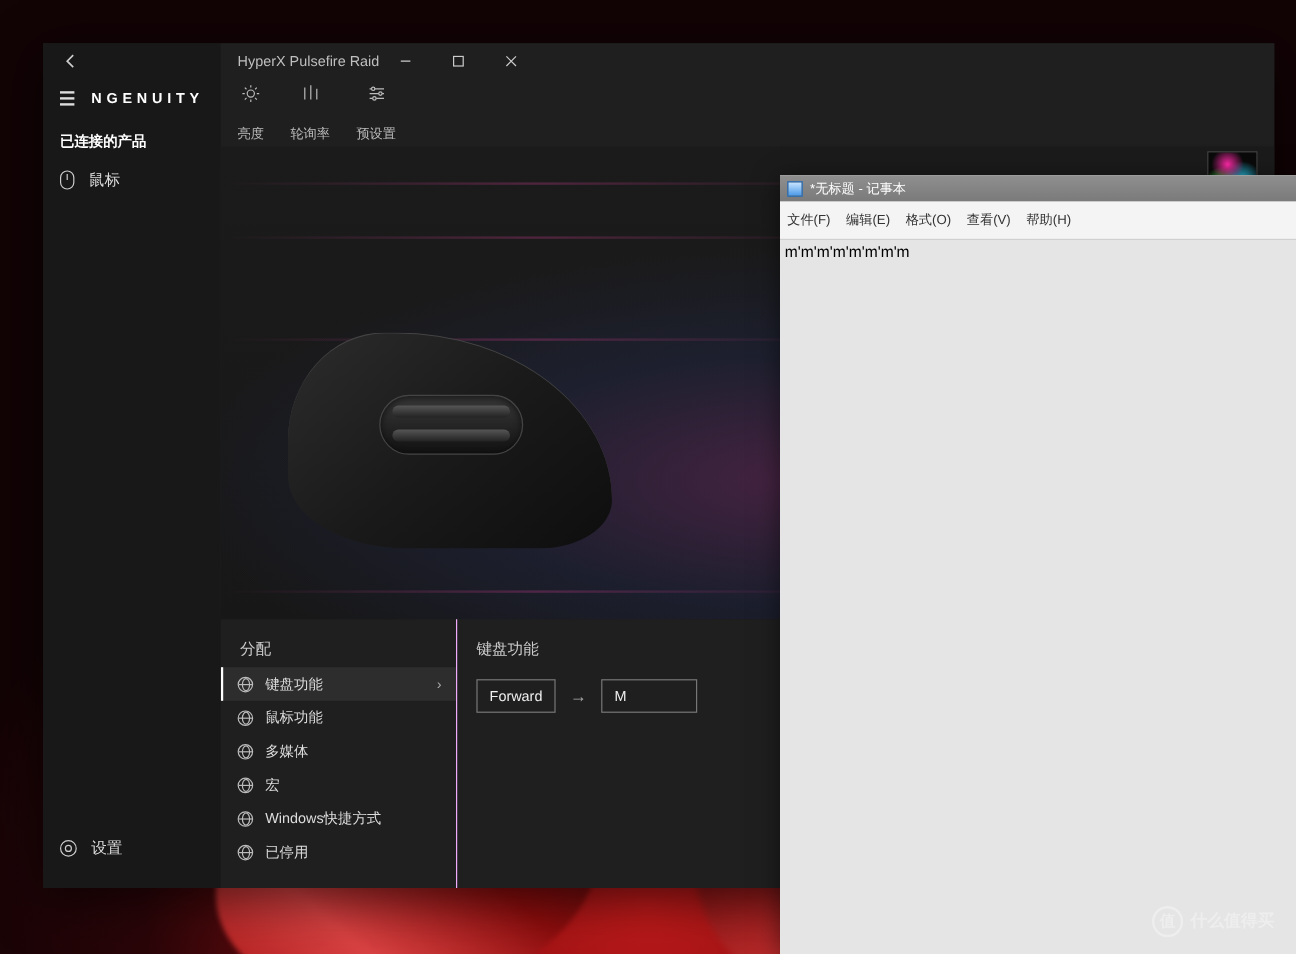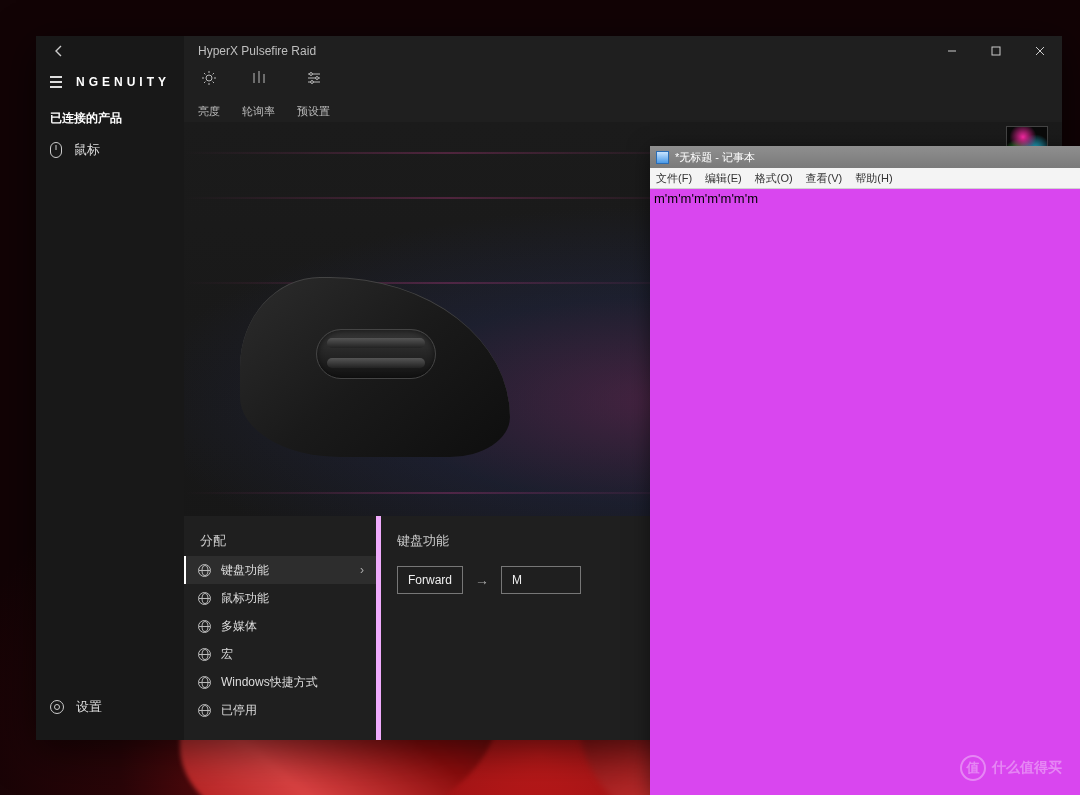--- a/index.html
+++ b/index.html
@@ -19,21 +19,21 @@
   .logo{font-size:12px;letter-spacing:4px;font-weight:600;color:#fff}
   .sb-section-title{font-size:12px;font-weight:600;color:#fff;padding:13px 14px 6px 14px}
   .sb-item{display:flex;align-items:center;gap:12px;padding:8px 14px;font-size:13px;color:#ddd}
   .sb-bottom{position:absolute;bottom:16px;left:0;right:0}
   .mouse-icon{width:12px;height:16px;border:1.2px solid #ccc;border-radius:6px;position:relative}
   .mouse-icon:after{content:"";position:absolute;top:2px;left:50%;width:1px;height:5px;background:#ccc;transform:translateX(-50%)}
   .gear-icon{width:14px;height:14px;border:1.3px solid #ccc;border-radius:50%;position:relative}
   .gear-icon:before{content:"";position:absolute;inset:3px;border:1.3px solid #ccc;border-radius:50%}
   
   .main{flex:1;display:flex;flex-direction:column;background:#1f1f1f;position:relative}
-  .titlebar{height:30px;display:flex;align-items:center;justify-content:space-between;padding:0 0 0 14px;color:#bfbfbf;font-size:12px}
+  .titlebar{height:30px;display:flex;align-items:center;padding:0 0 0 14px;color:#bfbfbf;font-size:12px}
   .win-ctrls{display:flex}
   .win-ctrl{width:44px;height:30px;display:flex;align-items:center;justify-content:center;color:#ccc}
   .win-ctrl svg{width:10px;height:10px}
   .topbar{display:flex;align-items:center;justify-content:space-between;padding:0 16px 0 14px;height:56px}
   .tabs{display:flex;gap:22px;align-items:center}
   .tab{font-size:19px;color:#9a9a9a;padding:6px 0}
   .tab.active{color:#fff}
   .top-actions{display:flex;gap:22px}
   .top-act{display:flex;flex-direction:column;align-items:center;gap:17px;color:#bcbcbc;font-size:11px}
   .top-act .i{width:18px;height:18px;display:flex;align-items:center;justify-content:center}
@@ -46,42 +46,42 @@
   .mouse-side .btns{position:absolute;left:76px;top:52px;width:120px;height:50px;background:linear-gradient(180deg,#3a3a3a,#111);border-radius:30px;border:1px solid #444;box-shadow:inset 0 2px 6px rgba(0,0,0,.6)}
   .mouse-side .btns:before,.mouse-side .btns:after{content:"";position:absolute;left:10px;right:10px;height:10px;background:linear-gradient(180deg,#555,#222);border-radius:10px}
   .mouse-side .btns:before{top:8px}.mouse-side .btns:after{top:28px}
   .mouse-top{position:absolute;right:208px;top:36px;width:140px;height:300px}
   .mouse-top .body{position:absolute;inset:0;background:radial-gradient(ellipse at 40% 30%,#3a3a3a 0%,#161616 55%,#0a0a0a 100%);border-radius:60px 70px 90px 90px/120px 130px 180px 180px;border:1px solid #2f2f2f}
   .mouse-top .wheel{position:absolute;left:50%;top:40px;transform:translateX(-50%);width:20px;height:54px;background:linear-gradient(180deg,#444,#181818);border-radius:10px;border:1px solid #555}
   .mouse-top .dpi{position:absolute;left:50%;top:110px;transform:translateX(-50%);width:16px;height:22px;background:#222;border-radius:6px;border:1px solid #444}
   .profile-thumb{position:absolute;right:14px;top:4px;width:42px;height:36px;background:#0a0a0a;border:1px solid #444;background-image:radial-gradient(circle at 40% 30%,#ff2aa8 0%,transparent 40%),radial-gradient(circle at 70% 70%,#2ad8ff 0%,transparent 45%),radial-gradient(circle at 30% 80%,#4aff4a 0%,transparent 40%)}
   
   .panels{display:flex;height:224px;position:absolute;left:0;right:0;bottom:0;background:#1f1f1f}
-  .panel{border-right:5px solid #f0abfc}
+  .panel{border-right:1px solid #f0abfc}
   .panel-title{font-size:13px;color:#ccc;padding:16px 16px 6px 16px}
   .p1{width:197px}
   .assign-list{display:flex;flex-direction:column}
   .assign-item{display:flex;align-items:center;gap:10px;height:28px;padding:0 14px;font-size:12px;color:#ddd;position:relative}
   .assign-item.active{background:#2d2d2d}
   .assign-item.active:before{content:"";position:absolute;left:0;top:0;bottom:0;width:2px;background:#fff}
   .assign-item .chev{position:absolute;right:12px;font-size:12px;color:#aaa}
   .globe-icon{width:13px;height:13px;border:1.2px solid #bbb;border-radius:50%;position:relative;flex-shrink:0}
   .globe-icon:before{content:"";position:absolute;left:0;right:0;top:50%;height:1px;background:#bbb}
   .globe-icon:after{content:"";position:absolute;top:0;bottom:0;left:50%;width:5px;transform:translateX(-50%);border:1.2px solid #bbb;border-radius:50%}
   .p2{flex:1}
   .kf-row{display:flex;align-items:center;gap:12px;padding:10px 16px}
   .kf-box{height:28px;border:1px solid #777;color:#eee;font-size:12px;display:flex;align-items:center;padding:0 10px}
   .kf-box.key{width:80px}
   .arrow{color:#aaa;font-size:14px}
   
   .notepad{position:absolute;left:650px;top:146px;right:0;bottom:0;background:#fff;box-shadow:0 4px 20px rgba(0,0,0,.5);display:flex;flex-direction:column}
   .np-title{height:22px;background:linear-gradient(180deg,#8f8f8f,#7a7a7a);display:flex;align-items:center;padding:0 6px;gap:6px;color:#fff;font-size:11px}
   .np-title .icn{width:13px;height:13px;background:linear-gradient(180deg,#c8e4ff,#4a9ae8);border:1px solid #2a6db5}
-  .np-menu{height:21px;background:#f4f4f4;display:flex;align-items:center;gap:13px;padding:0 6px;font-size:11px;color:#333;border-bottom:1px solid #d0d0d0}
-  .np-body{flex:1;background:#d946ef;color:#000;font-family:Consolas,monospace;font-size:13px;padding:2px 4px}
+  .np-menu{height:32px;background:#f4f4f4;display:flex;align-items:center;gap:13px;padding:0 6px;font-size:11px;color:#333;border-bottom:1px solid #d0d0d0}
+  .np-body{flex:1;background:#e5e5e5;color:#000;font-family:Consolas,monospace;font-size:13px;padding:2px 4px}
   
   .wm{position:absolute;right:18px;bottom:14px;display:flex;align-items:center;gap:6px;color:rgba(255,255,255,.35);font-size:14px;font-weight:600}
   .wm .c{width:26px;height:26px;border:2px solid rgba(255,255,255,.35);border-radius:50%;display:flex;align-items:center;justify-content:center;font-size:13px}
 </style>
 </head>
 <body>
 
 <div class="desktop-bg"></div>
 
 <div class="app">

